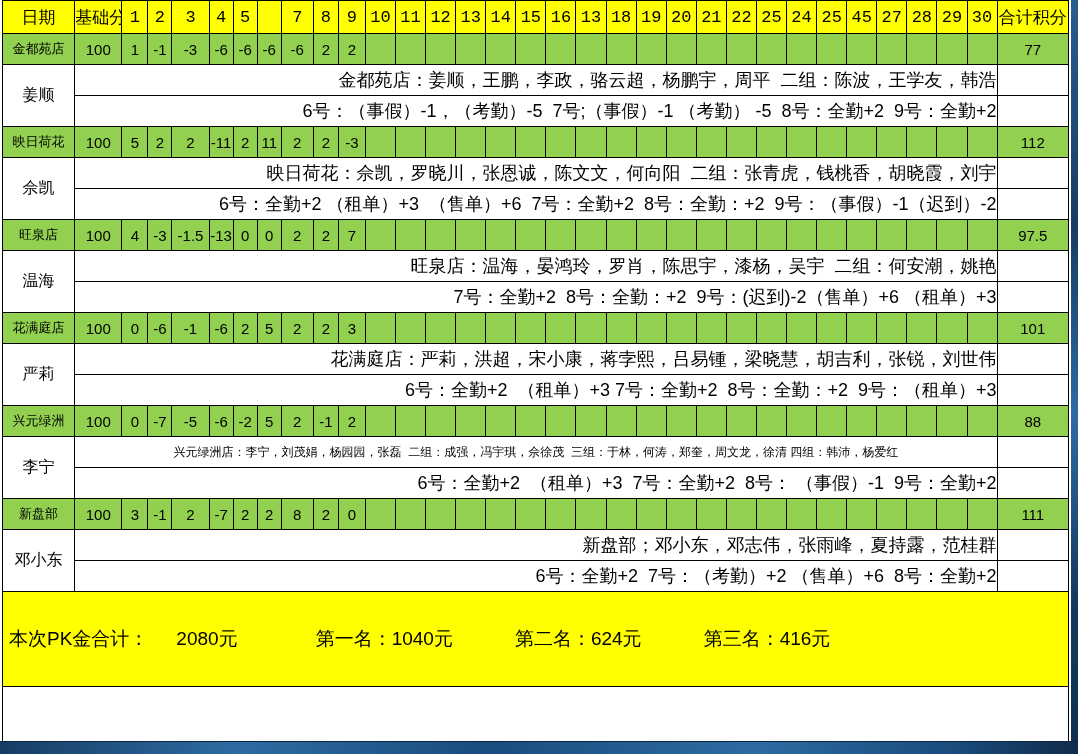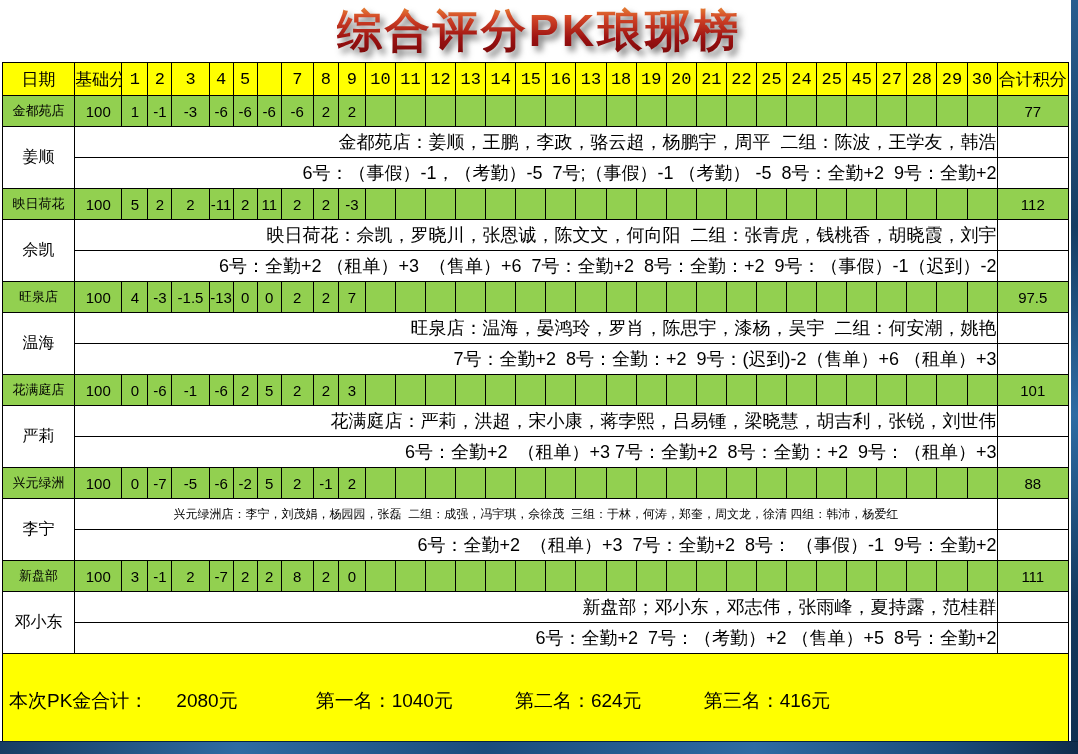--- a/index.html
+++ b/index.html
@@ -47,23 +47,20 @@
     position:absolute; left:0; bottom:0; width:1078px; height:12px;
     background:linear-gradient(90deg,#163d63,#2e6ba3 22%,#1a4c7d 45%,#2e6ba3 70%,#1a4c7d 88%,#102c4c);
     border-top:1px solid #0a2440;
   }
 </style>
 </head>
 <body>
 
 <div class="screen">
 
-  <div class="title-area">
-    <span class="title-text">综合评分PK琅琊榜</span>
-  </div>
 
   <table class="score">
     <colgroup id="cols">
         <col style="width: 72px;">
         <col style="width: 47px;">
         <col style="width: 26px;">
         <col style="width: 24px;">
         <col style="width: 37px;">
         <col style="width: 24px;">
         <col style="width: 24px;">
@@ -386,21 +383,21 @@
           <td></td>
           <td></td>
           <td>111</td>
         </tr>
         <tr>
           <td class="person" rowspan="2">邓小东</td>
           <td class="detail" colspan="31">新盘部；邓小东，邓志伟，张雨峰，夏持露，范桂群</td>
           <td class="tblank"></td>
         </tr>
         <tr>
-          <td class="detail" colspan="31">6号：全勤+2  7号：（考勤）+2 （售单）+5  8号：全勤+2</td>
+          <td class="detail" colspan="31">6号：全勤+2  7号：（考勤）+2 （售单）+6  8号：全勤+2</td>
           <td class="tblank"></td>
         </tr>
       </tbody>
     <tbody>
       <tr class="pk-row">
         <td colspan="33">
           <div class="pk-inner">
             <span>本次PK金合计：</span>
             <span class="m1">2080元</span>
             <span class="m2">第一名：</span>

